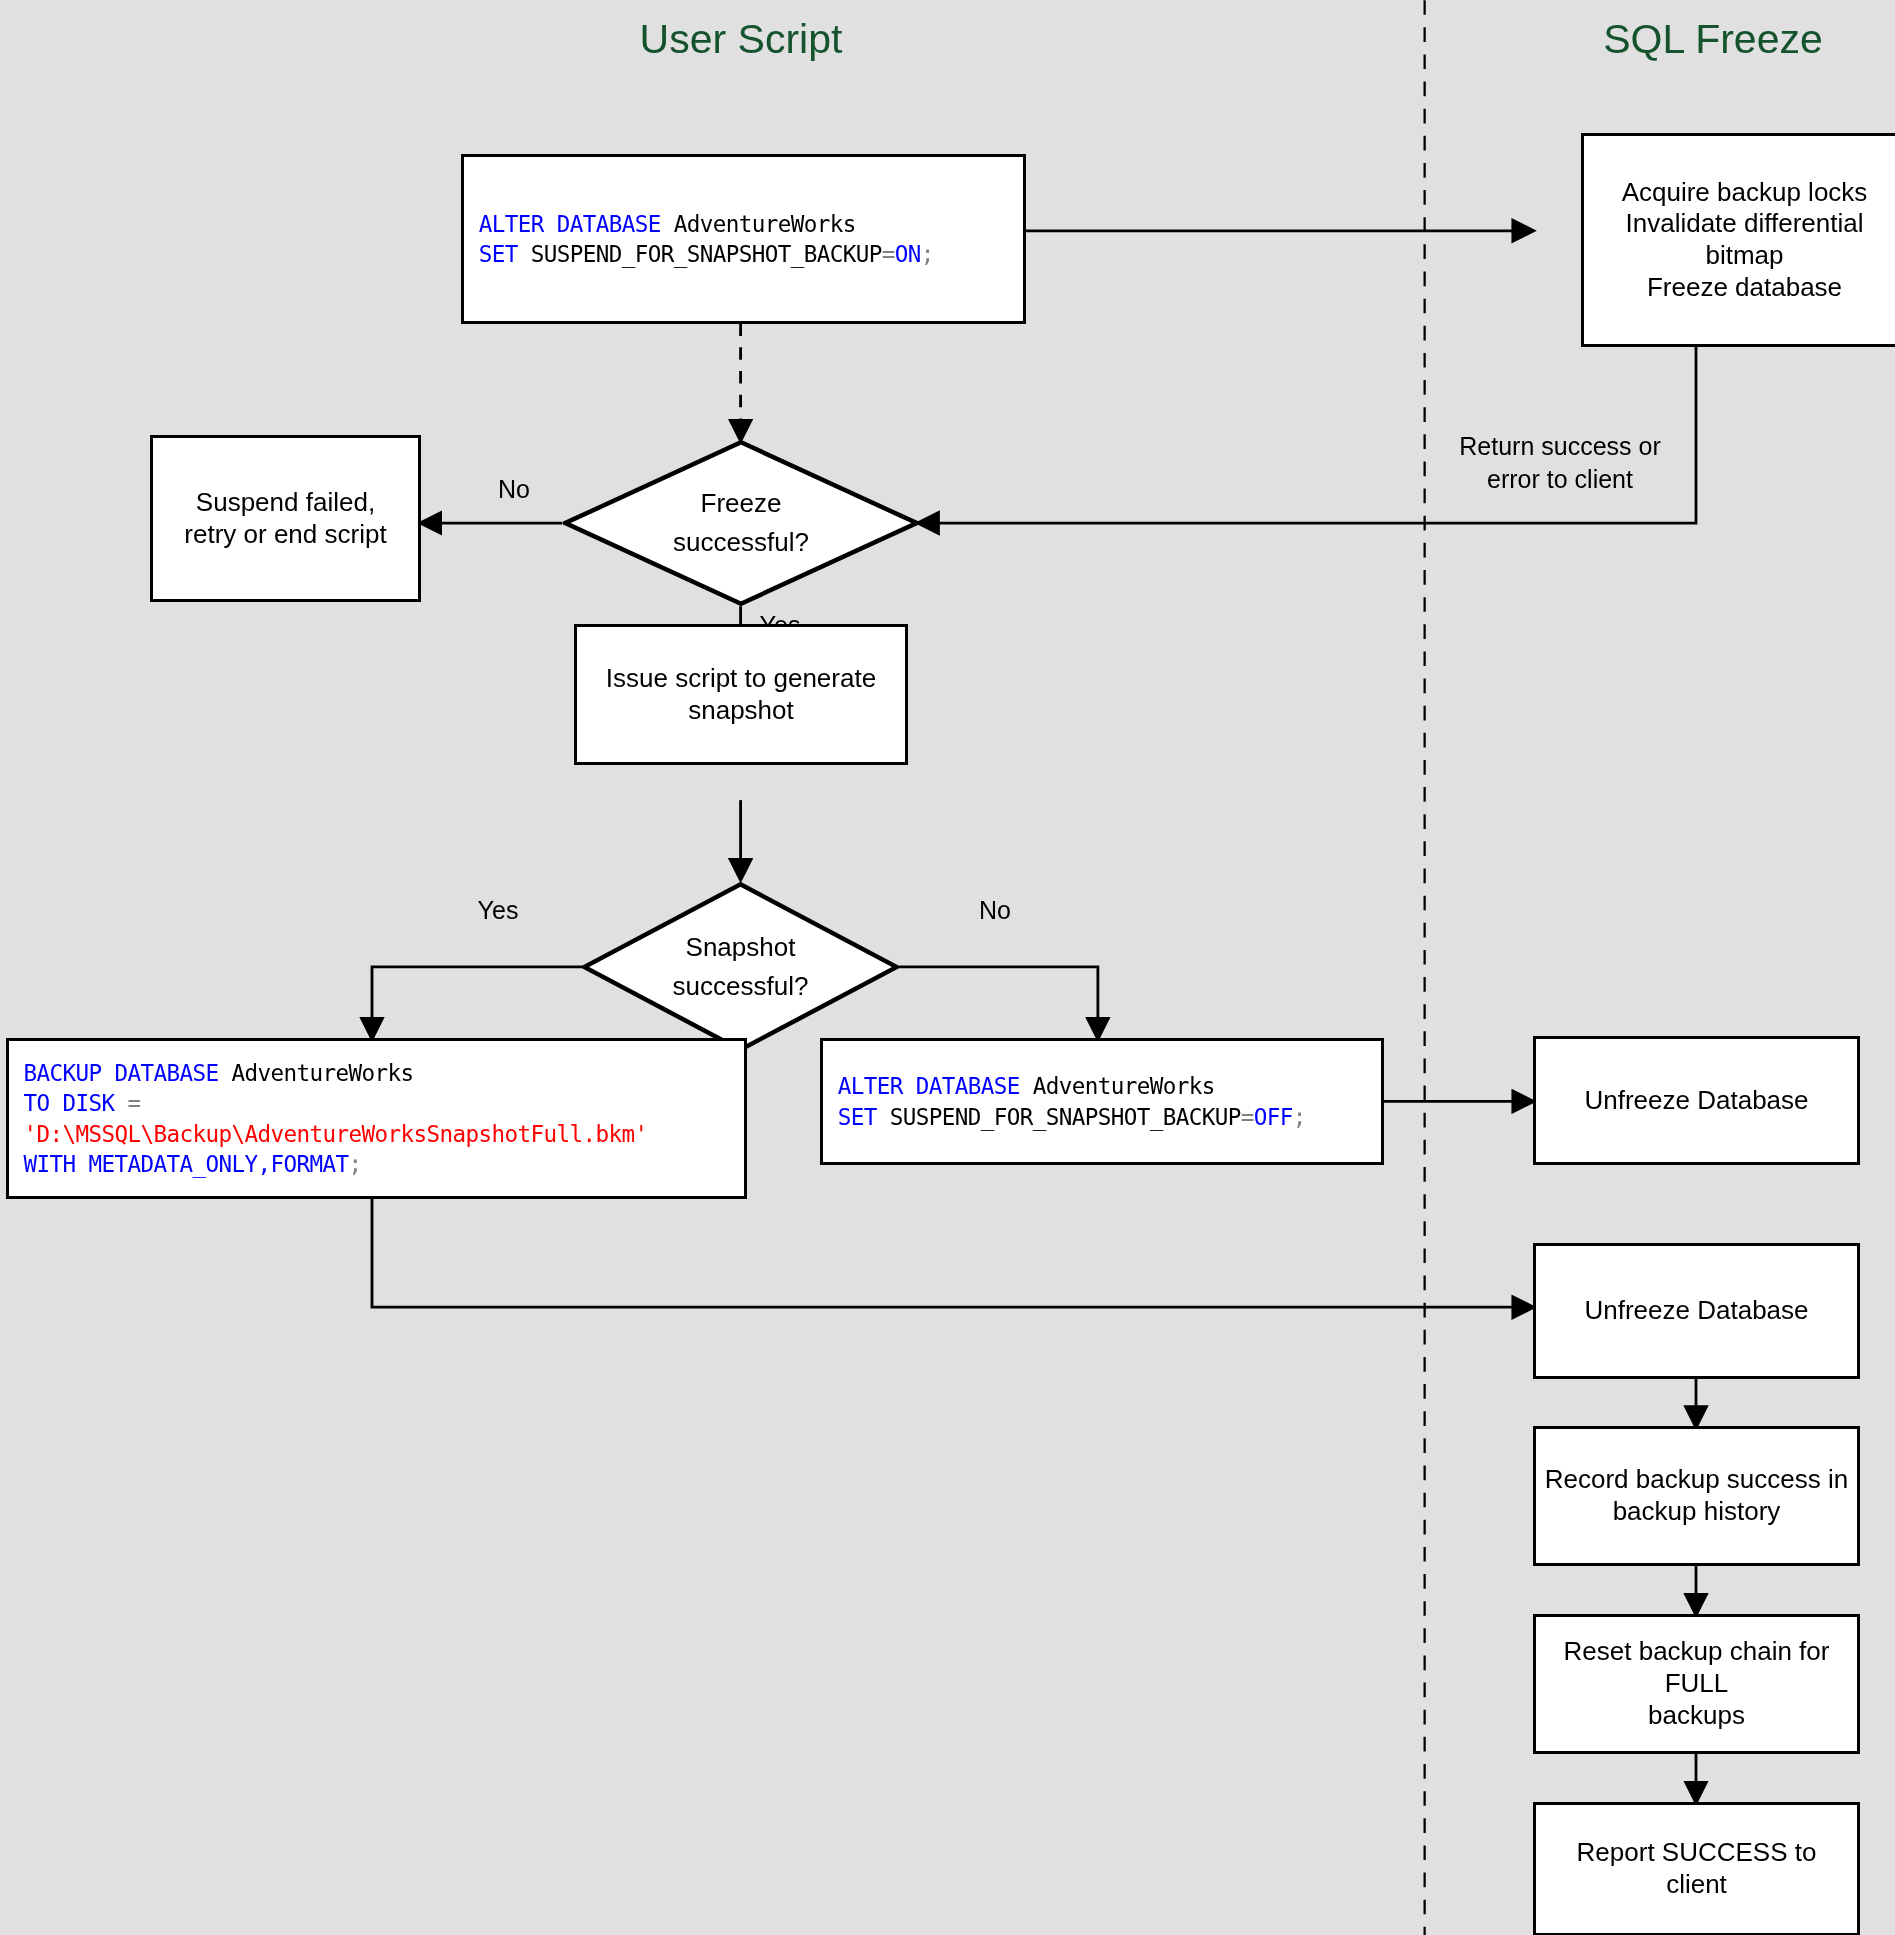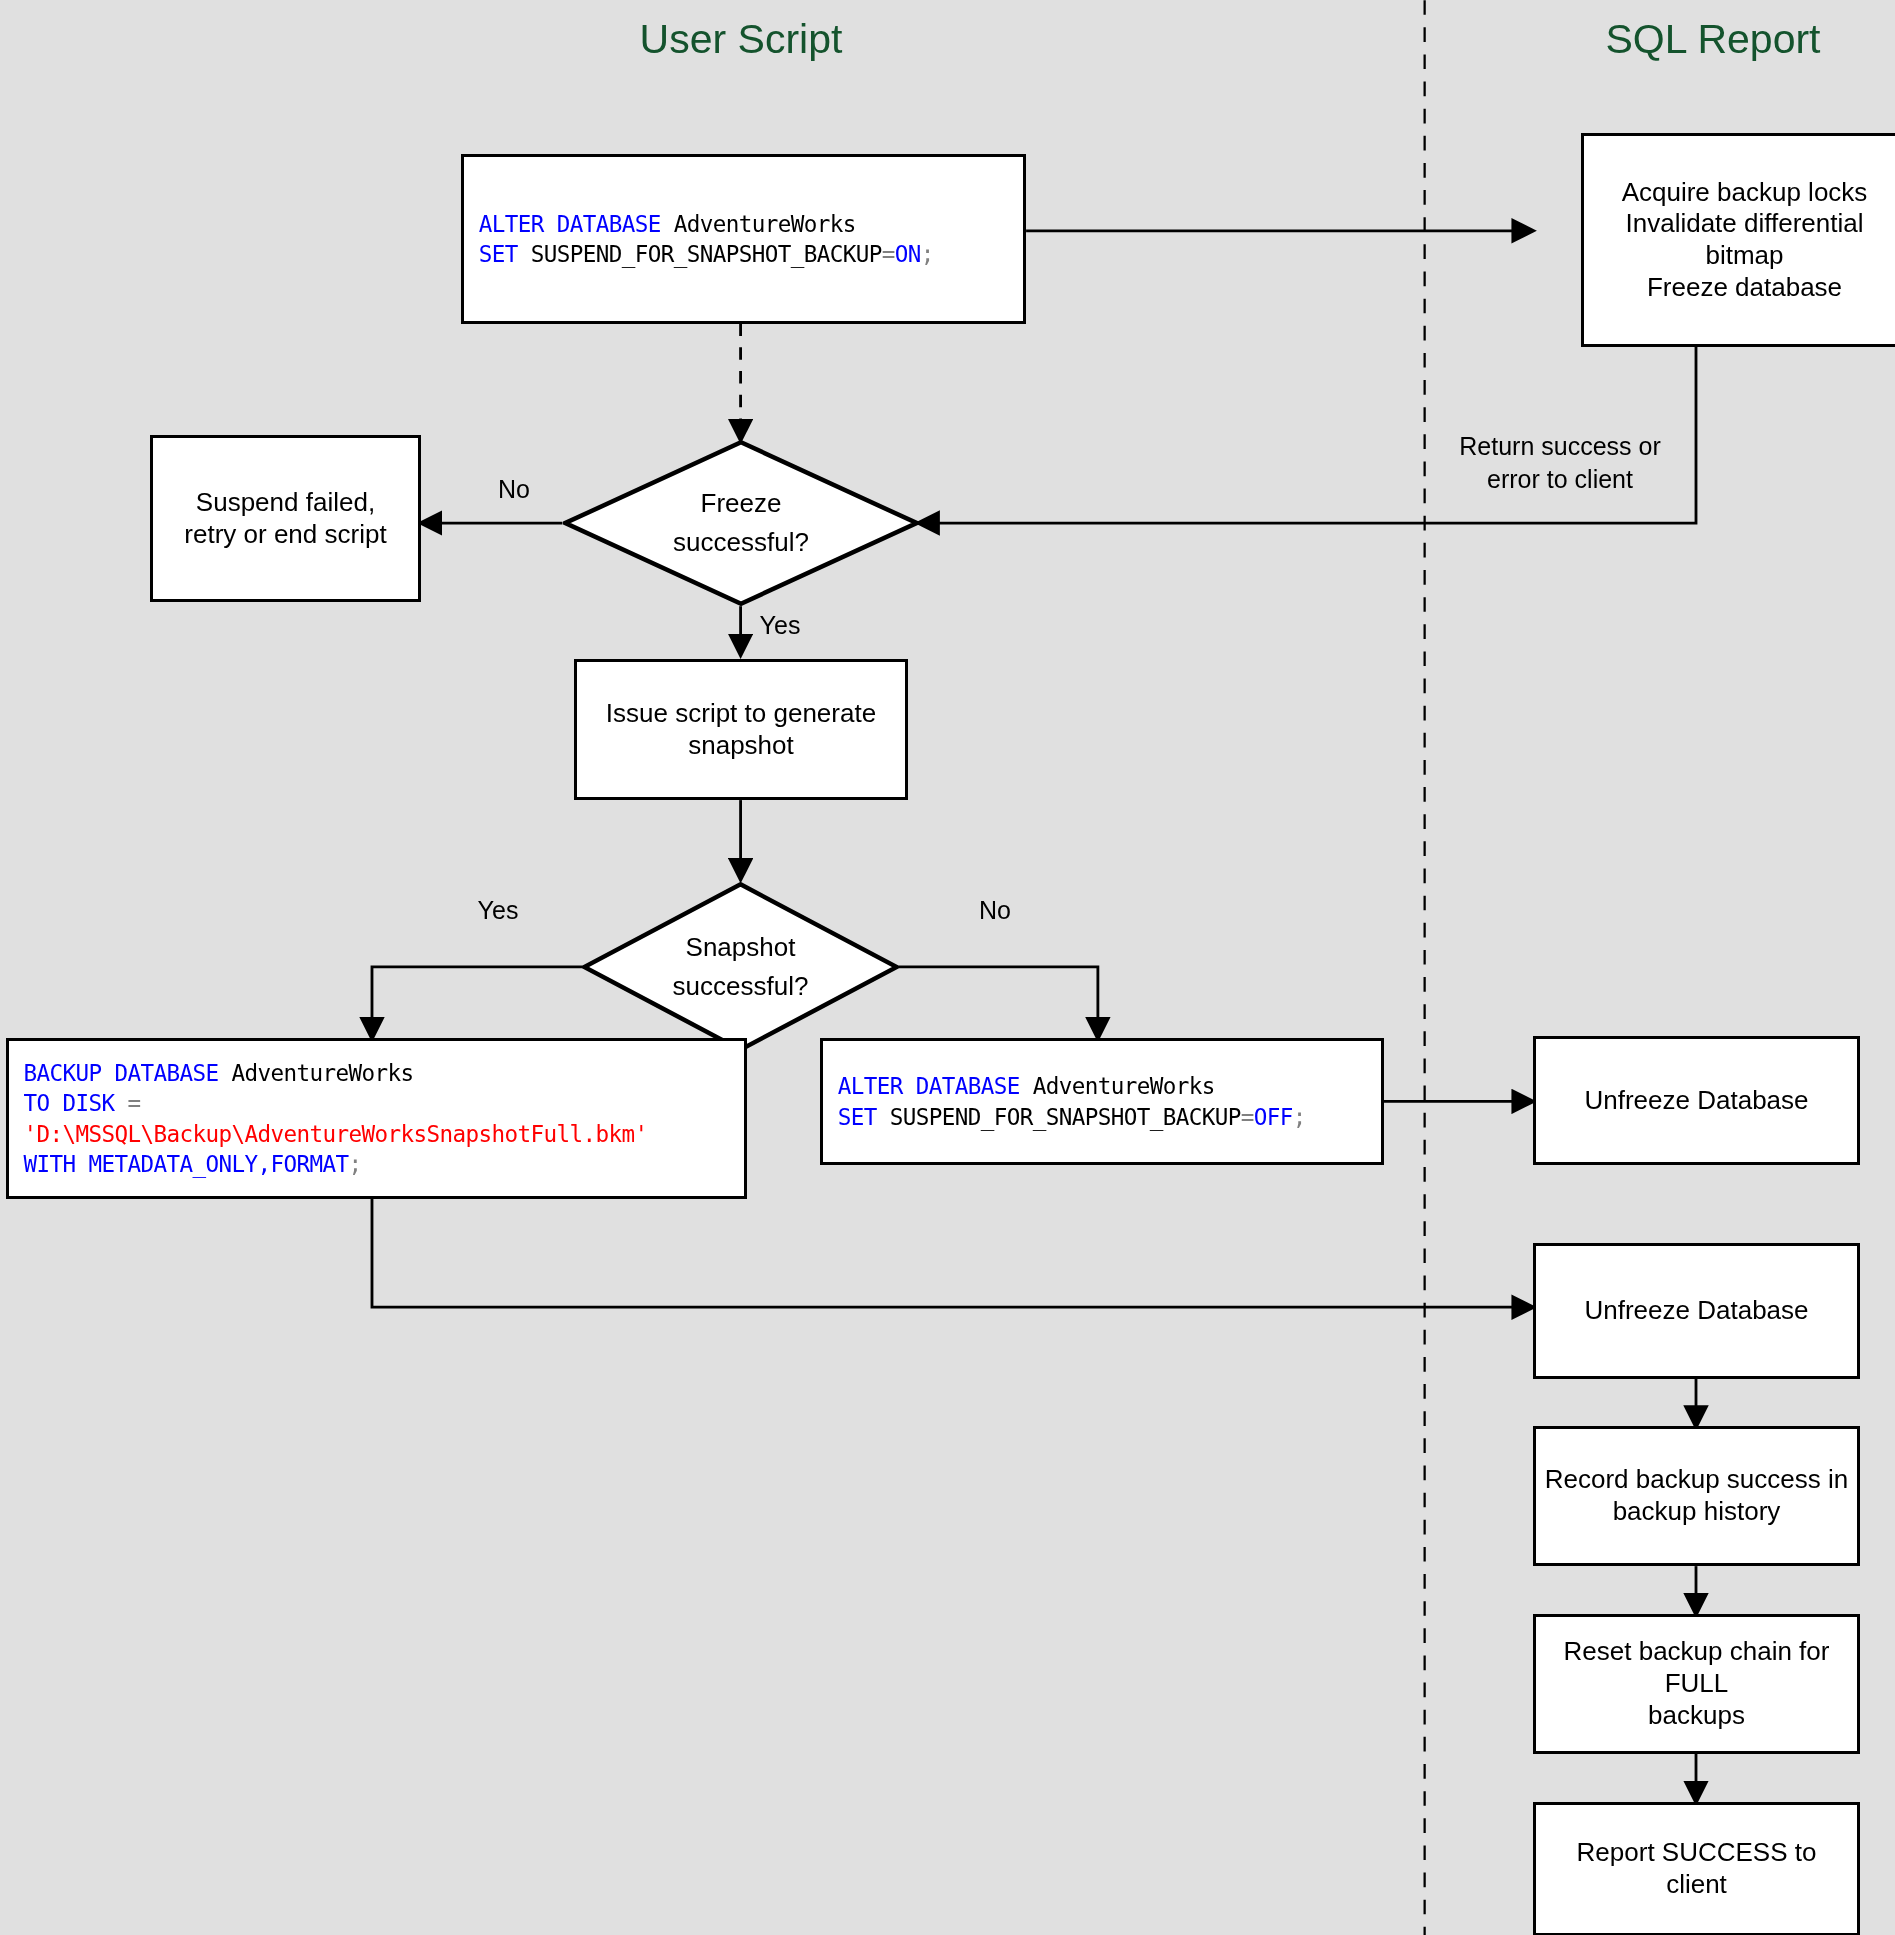--- a/index.html
+++ b/index.html
@@ -25,21 +25,21 @@
               transform:translateX(-50%);}
   .note{position:absolute;font-size:25px;line-height:1.3;color:#000;text-align:center;
         transform:translateX(-50%);white-space:nowrap;}
 </style>
 </head>
 <body>
 
 <div id="stage">
 
   <div class="lane-title" style="left:741px;top:16px;">User Script</div>
-  <div class="lane-title" style="left:1713px;top:16px;">SQL Report</div>
+  <div class="lane-title" style="left:1713px;top:16px;">SQL Freeze</div>
 
   <svg class="wires" viewBox="0 0 3352 3424">
     <defs>
       <marker id="ah" viewBox="0 0 12 12" refX="10" refY="6" markerWidth="9" markerHeight="9" orient="auto-start-reverse" markerUnits="strokeWidth">
         <path d="M0,0 L12,6 L0,12 z" fill="#000"></path>
       </marker>
     </defs>
 
     <line x1="2520" y1="0" x2="2520" y2="3424" stroke="#000" stroke-width="4" stroke-dasharray="26,22"></line>
 
@@ -91,21 +91,21 @@
     </svg>
     <div class="dtxt">
         <span>Freeze</span>
         <span>successful?</span>
       </div>
   </div>
 
   <div class="edge-label" style="left:514px;top:475px;">No</div>
   <div class="edge-label" style="left:780px;top:611px;">Yes</div>
 
-  <div class="node" style="left:574px;top:659px;width:334px;height:141px;">
+  <div class="node" style="left:574px;top:624px;width:334px;height:141px;">
     <div class="txt">Issue script to generate<br>snapshot</div>
   </div>
 
   <div class="diamond" style="left:582px;top:882px;width:317px;height:170px;">
     <svg width="317" height="170" viewBox="0 0 560 300">
       <polygon points="280,4 556,150 280,296 4,150" fill="#fff" stroke="#000" stroke-width="8"></polygon>
     </svg>
     <div class="dtxt">
         <span>Snapshot</span>
         <span>successful?</span>

